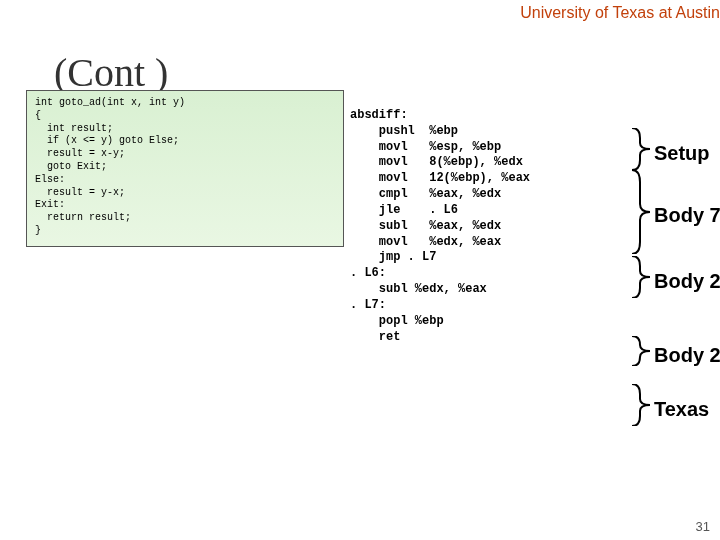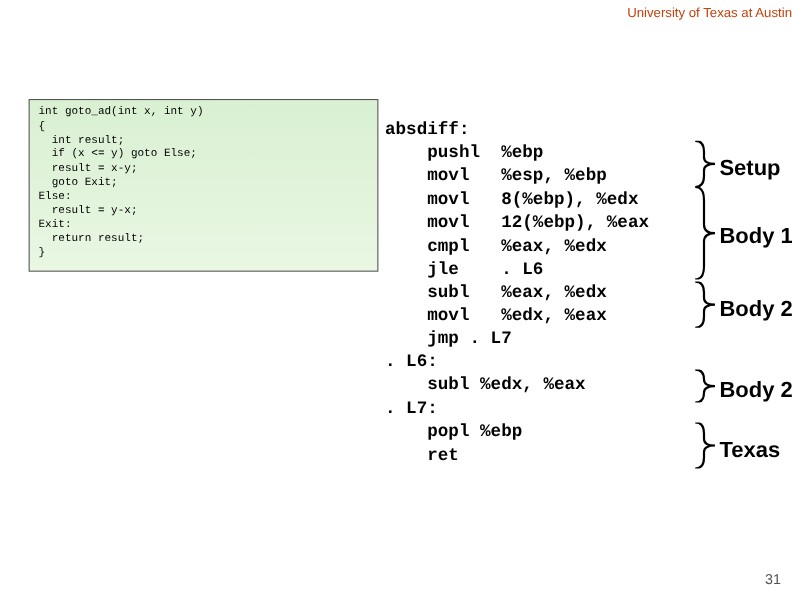--- a/index.html
+++ b/index.html
@@ -10,21 +10,21 @@
     background: #fff;
     font-family: "Times New Roman", Times, serif;
     overflow: hidden;
     position: relative;
   }
   .header-affiliation {
     position: absolute;
     top: 4px;
     right: 0;
     color: #c2410c;
-    font-size: 12px;
+    font-size: 16px;
     font-family: Arial, sans-serif;
     white-space: nowrap;
   }
   .title {
     position: absolute;
     top: 10px;
     left: 54px;
     color: #333;
     font-size: 40px;
     line-height: 1.05;
@@ -41,21 +41,21 @@
     font-size: 10px;
     line-height: 1.28;
     white-space: pre;
     color: #000;
   }
   .asm {
     position: absolute;
     top: 108px;
     left: 350px;
     font-family: "Courier New", monospace;
-    font-size: 16px;
+    font-size: 12px;
     line-height: 1.32;
     white-space: pre;
     color: #000;
     font-weight: bold;
   }
   
   .brace {
     position: absolute;
     font-family: Arial, sans-serif;
     color: #000;
@@ -77,20 +77,21 @@
     font-family: Arial, sans-serif;
   }
 </style>
 </head>
 <body>
 
 <div class="header-affiliation">University of Texas at Austin</div>
 
 <div class="title">
   <br>
+  <span>(Cont )</span>
 </div>
 
 <div class="code-box">int goto_ad(int x, int y)
 {
   int result;
   if (x &lt;= y) goto Else;
   result = x-y;
   goto Exit;
 Else:
   result = y-x;
@@ -118,21 +119,21 @@
   <svg width="22" height="42" viewBox="0 0 22 42">
     <path d="M2 0 Q10 0 10 10 L10 15 Q10 21 20 21 Q10 21 10 27 L10 32 Q10 42 2 42" fill="none" stroke="#000" stroke-width="2"></path>
   </svg>
   <span class="lbl" style="top:14px;">Setup</span>
 </div>
 
 <div class="brace" style="top:170px; left:630px;">
   <svg width="22" height="84" viewBox="0 0 22 84">
     <path d="M2 0 Q10 0 10 12 L10 34 Q10 42 20 42 Q10 42 10 50 L10 72 Q10 84 2 84" fill="none" stroke="#000" stroke-width="2"></path>
   </svg>
-  <span class="lbl" style="top:34px;">Body 1</span>
+  <span class="lbl" style="top:34px;">Body 7</span>
 </div>
 
 <div class="brace" style="top:256px; left:630px;">
   <svg width="22" height="42" viewBox="0 0 22 42">
     <path d="M2 0 Q10 0 10 10 L10 15 Q10 21 20 21 Q10 21 10 27 L10 32 Q10 42 2 42" fill="none" stroke="#000" stroke-width="2"></path>
   </svg>
   <span class="lbl" style="top:14px;">Body 2 a</span>
 </div>
 
 <div class="brace" style="top:336px; left:630px;">

